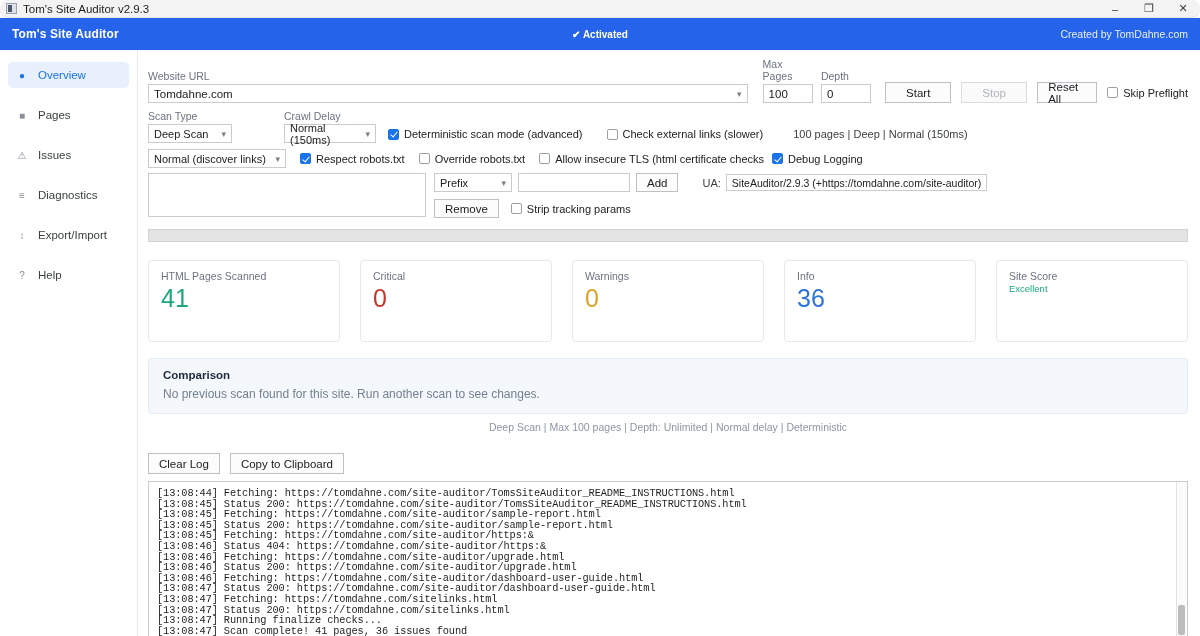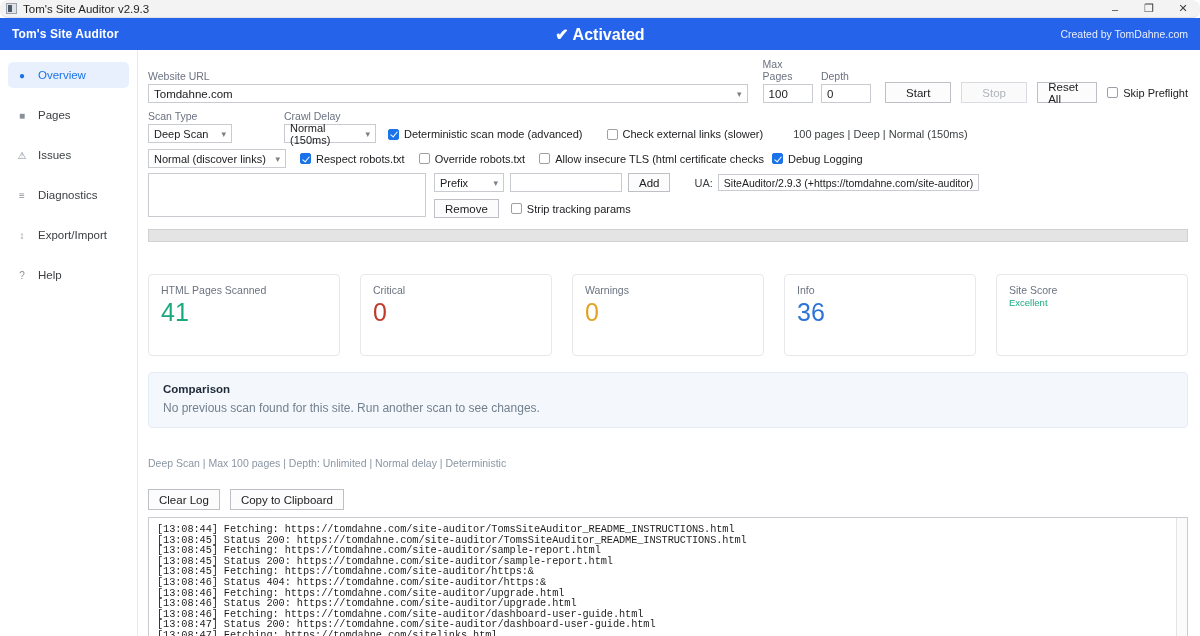--- a/index.html
+++ b/index.html
@@ -31,21 +31,21 @@
             font-size:11px; color:#3c4043; }
 
   
   .apphdr {
     height:32px; background:#2563eb; color:#ffffff;
     display:flex; align-items:center; padding:0 12px; position:relative;
   }
   .apphdr .brand { font-size:12px; font-weight:bold; letter-spacing:.1px;}
   .apphdr .activated {
     position:absolute; left:0; right:0; text-align:center;
-    font-size:16px; font-weight:bold; pointer-events:none;
+    font-size:10px; font-weight:bold; pointer-events:none;
   }
   .apphdr .credit { margin-left:auto; font-size:10.5px; color:#e8eefc; }
 
   
   .shell { display:flex; height:586px; }
   .sidebar { width:138px; background:#ffffff; border-right:1px solid #e8eaed; padding-top:12px; flex:0 0 138px;}
   .side-item {
     display:flex; align-items:center; gap:10px;
     height:26px; margin:0 8px 14px 8px; padding:0 8px;
     border-radius:5px; font-size:11.5px; color:#3c4043; cursor:default;
@@ -96,46 +96,46 @@
   .summary-chip{ font-size:11px; color:#3c4043; margin-left:30px; margin-bottom:3px;}
 
   .row3 { display:flex; align-items:center; margin-top:6px; gap:14px;}
   .discover { width:138px; }
 
   .row4 { display:flex; margin-top:5px; gap:0; align-items:flex-start;}
   .excl-ta { width:278px; height:44px; border:1px solid #c8ccd1; background:#fff;}
   .prefixcol { margin-left:8px; }
   .pfrow { display:flex; align-items:center; gap:6px; }
   .pfrow + .pfrow { margin-top:7px; }
-  .prefix-sel{ width:70px;justify-content:flex-end; }
+  .prefix-sel{ width:78px;justify-content:flex-end; }
   .pf-input { width:112px; }
   .ua-wrap { display:flex; align-items:center; gap:5px; margin-left:18px; font-size:11px; color:#3c4043;}
   .ua-box { height:17px; border:1px solid #c8ccd1; background:#fff; padding:0 5px;
             font-size:10.5px; display:flex; align-items:center; color:#202124;}
 
   .progress { height:13px; background:#e4e4e4; border:1px solid #d2d2d2; margin-top:11px; }
 
   
-  .cards { display:flex; gap:20px; margin-top:32px; }
+  .cards { display:flex; gap:20px; margin-top:18px; }
   .card {
     flex:1; height:82px; border:1px solid #e6e8eb; border-radius:4px; background:#fff;
     padding:9px 12px;
   }
   .card .ctitle { font-size:10.5px; color:#6b7280; }
   .card .cval { font-size:25px; margin-top:3px; line-height:1.05; }
   .card .csub { font-size:9.5px; margin-top:1px; }
 
   
   .comparison {
     margin-top:16px; background:#f4f8fd; border:1px solid #e4ecf6; border-radius:4px;
     padding:10px 14px 14px 14px; height:56px;
   }
   .comparison .ch { font-size:11.5px; font-weight:bold; color:#1f2937;}
   .comparison .cb { font-size:12px; color:#73808e; margin-top:6px;}
-  .meta-line { font-size:10.5px; color:#8b96a3; margin-top:29px; }
+  .meta-line { font-size:10.5px; color:#8b96a3; margin-top:7px;text-align:center; }
 
   
   .logbtns { display:flex; gap:10px; margin-top:20px; }
   .logbox {
     margin-top:7px; height:173px; border:1px solid #c8ccd1; background:#fff;
     position:relative; overflow:hidden;
   }
   .logtext {
     font-family:"Liberation Mono", monospace; font-size:10.3px; line-height:10.6px;
     color:#1f1f1f; padding:6px 8px; white-space:pre; letter-spacing:-.1px;

